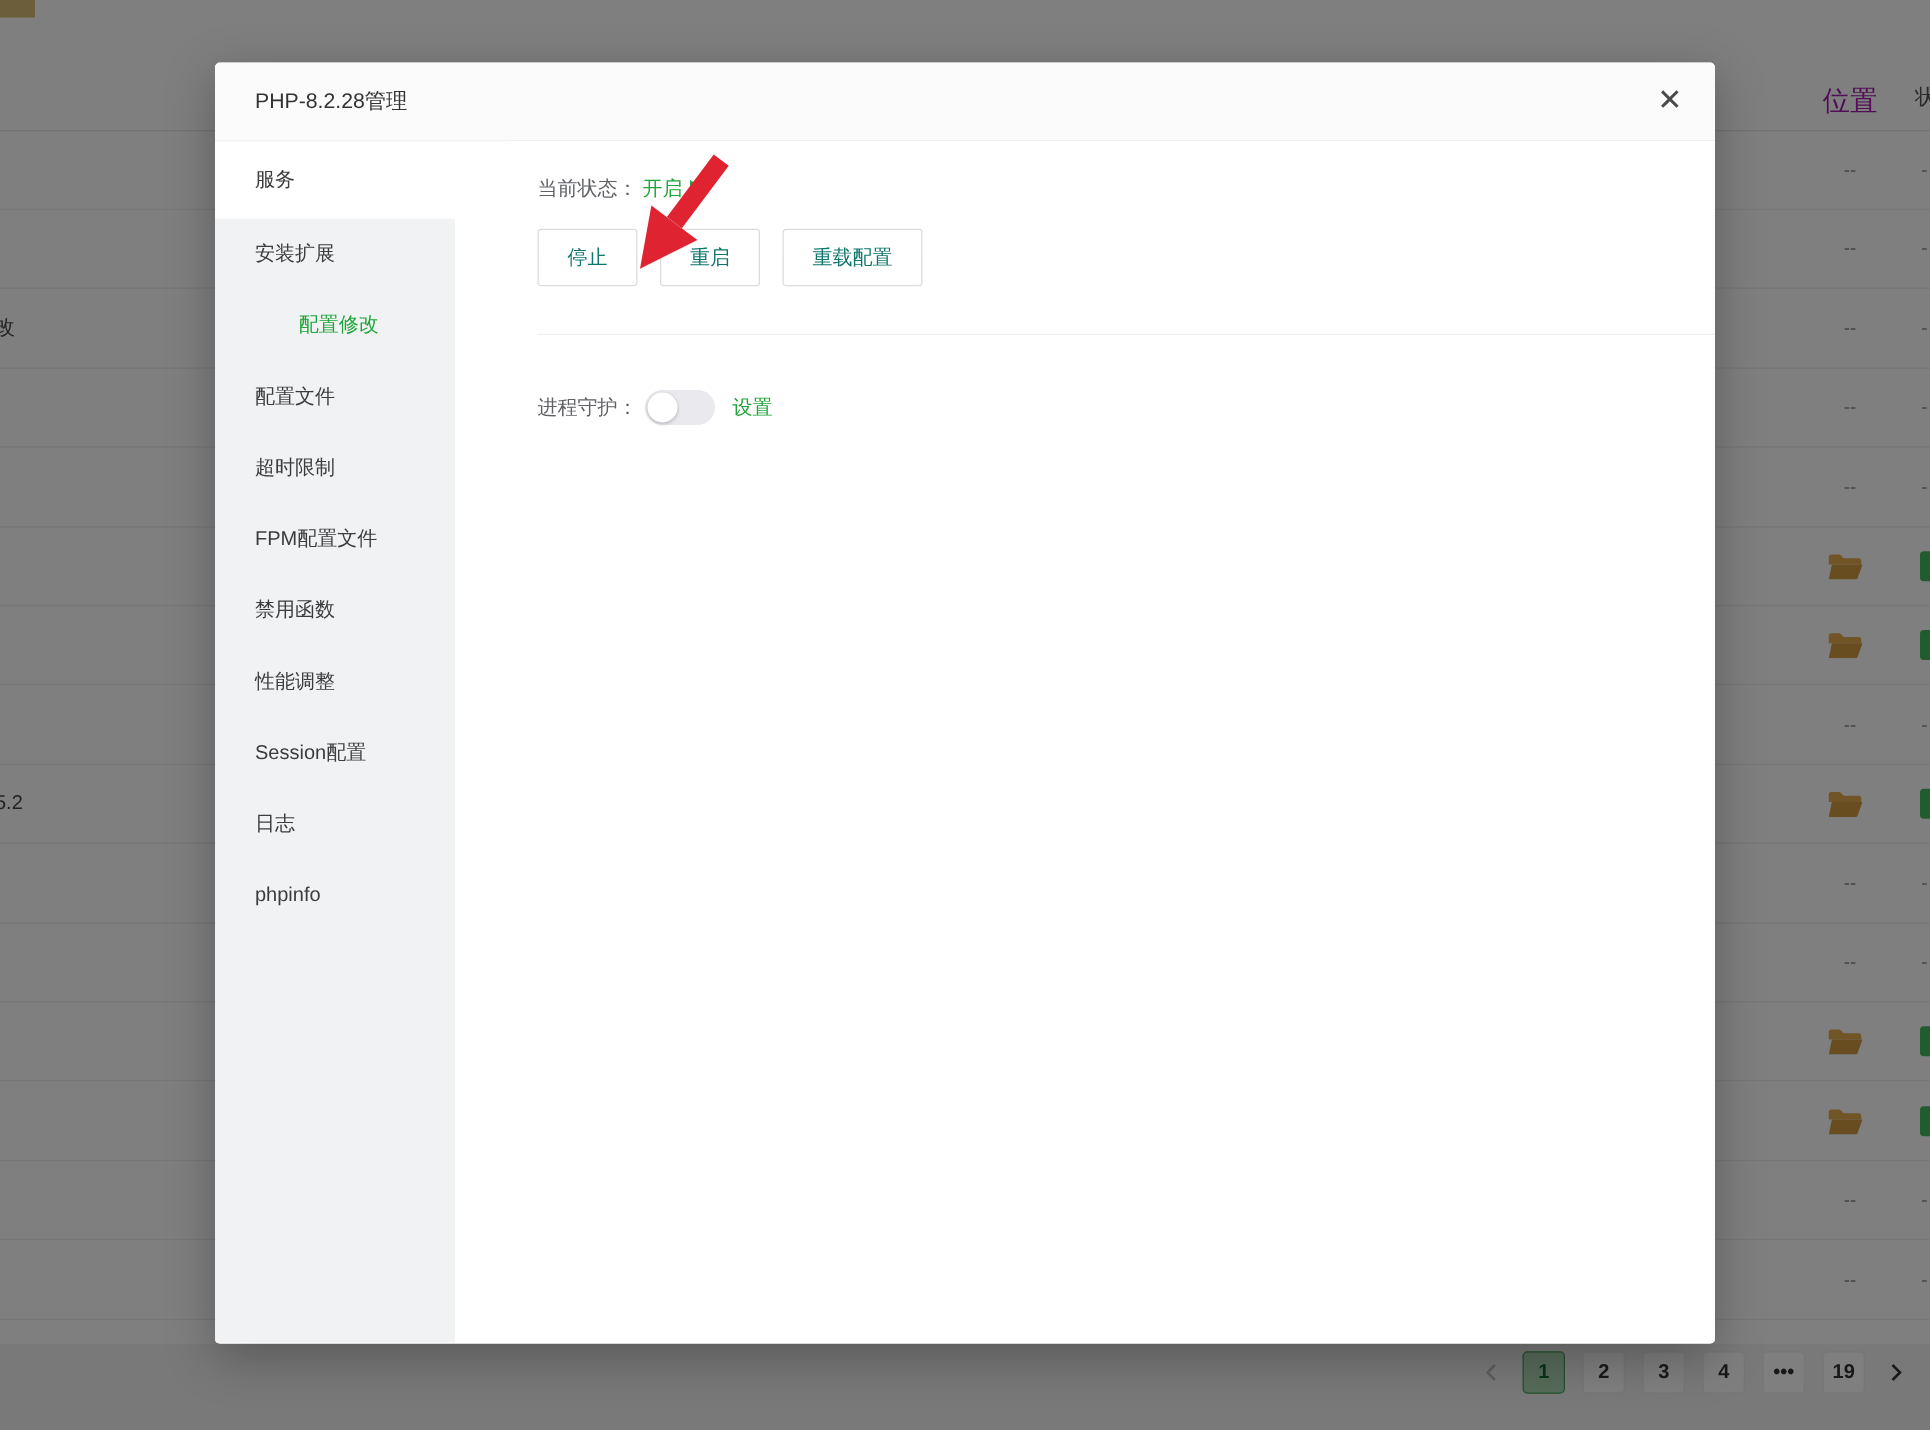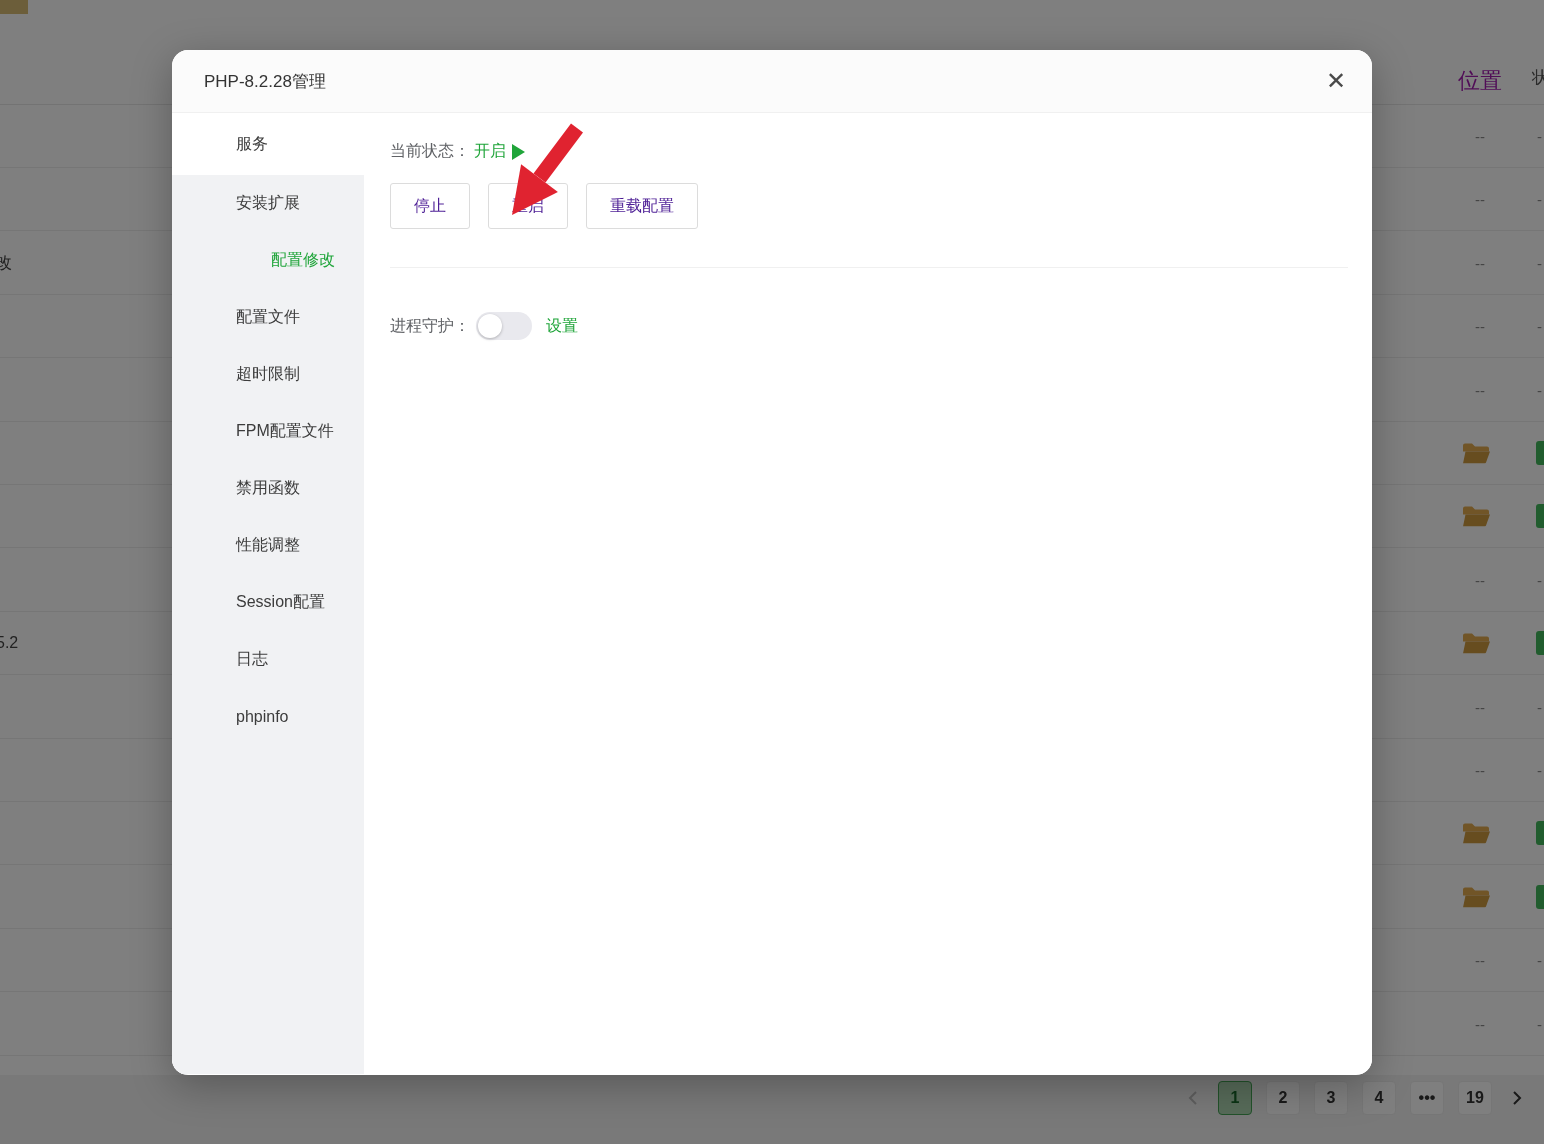--- a/index.html
+++ b/index.html
@@ -27,38 +27,38 @@
   .pager{position:absolute;left:0;top:1075px;right:0;height:69px;background:#f2f2f2;}
   .pager-inner{position:absolute;right:16px;top:6px;display:flex;gap:14px;align-items:center;}
   .page-box{width:34px;height:34px;border-radius:4px;background:#ffffff;border:1px solid #ececec;
     display:flex;align-items:center;justify-content:center;font-size:16px;font-weight:bold;color:#333;box-sizing:border-box;cursor:pointer;}
   .page-box.active{background:#aed7b3;border-color:#44a455;color:#17692a;}
   .chev{display:flex;align-items:center;justify-content:center;width:22px;height:34px;cursor:pointer;}
   
   .overlay{position:absolute;inset:0;background:rgba(0,0,0,0.5);}
   
   .modal{position:absolute;left:172px;top:50px;width:1200px;height:1025px;background:#fff;
-    border-radius:16px;box-shadow:0 10px 40px rgba(0,0,0,0.28);overflow:hidden;}
+    border-radius:4px;box-shadow:0 10px 40px rgba(0,0,0,0.28);overflow:hidden;}
   .modal-header{height:63px;background:#fbfbfb;border-bottom:1px solid #f0f0f0;position:relative;box-sizing:border-box;}
   .modal-title{position:absolute;left:32px;top:50%;transform:translateY(-50%);font-size:17px;color:#333;}
   .modal-close{position:absolute;right:26px;top:50%;transform:translateY(-50%);font-size:24px;color:#4a4a4a;
     line-height:1;cursor:pointer;font-weight:400;}
   .modal-body{display:flex;height:961px;}
   .sidebar{width:192px;flex:none;display:flex;flex-direction:column;background:#fff;}
-  .side-item{height:57px;flex:none;display:flex;align-items:center;padding-left:64px;font-size:16px;color:#3c3c3c;cursor:pointer;}
+  .side-item{height:57px;flex:none;display:flex;align-items:center;padding-left:32px;font-size:16px;color:#3c3c3c;cursor:pointer;}
   .side-item.first{height:62px;}
   .side-item.active{color:#20a53a;margin-left:35px;}
   .sidebar-rest{flex:1;background:#f1f2f4;display:flex;flex-direction:column;}
-  .content{flex:1;position:relative;background:#fff;}
+  .content{flex:1;position:relative;background:#fff;margin-left:40px;}
   .status-line{position:absolute;left:26px;top:28px;display:flex;align-items:center;font-size:16px;color:#606266;}
   .status-on{color:#20a53a;margin-left:4px;}
   .play-icon{width:0;height:0;border-left:13px solid #20a53a;border-top:8px solid transparent;border-bottom:8px solid transparent;margin-left:6px;}
   .btn-row{position:absolute;left:26px;top:70px;display:flex;gap:18px;}
   .btn{height:46px;padding:0 23px;background:#fff;border:1px solid #dcdcdc;border-radius:3px;
-    font-size:16px;color:#4c1d95;display:flex;align-items:center;cursor:pointer;box-sizing:border-box;}
+    font-size:16px;color:#0f766e;display:flex;align-items:center;cursor:pointer;box-sizing:border-box;}
   .divider{position:absolute;left:26px;top:154px;width:958px;border-top:1px solid #f0f0f0;}
   .daemon-line{position:absolute;left:26px;top:199px;display:flex;align-items:center;font-size:16px;color:#606266;}
   .toggle{width:56px;height:28px;border-radius:14px;background:#e9e9ee;position:relative;margin:0 14px 0 6px;cursor:pointer;}
   .toggle-knob{position:absolute;left:2px;top:2px;width:24px;height:24px;border-radius:50%;background:#fff;
     box-shadow:0 1px 3px rgba(0,0,0,0.25);}
   .daemon-link{color:#20a53a;cursor:pointer;}
   .arrow-svg{position:absolute;left:320px;top:60px;pointer-events:none;}
 </style>
 </head>
 <body>

